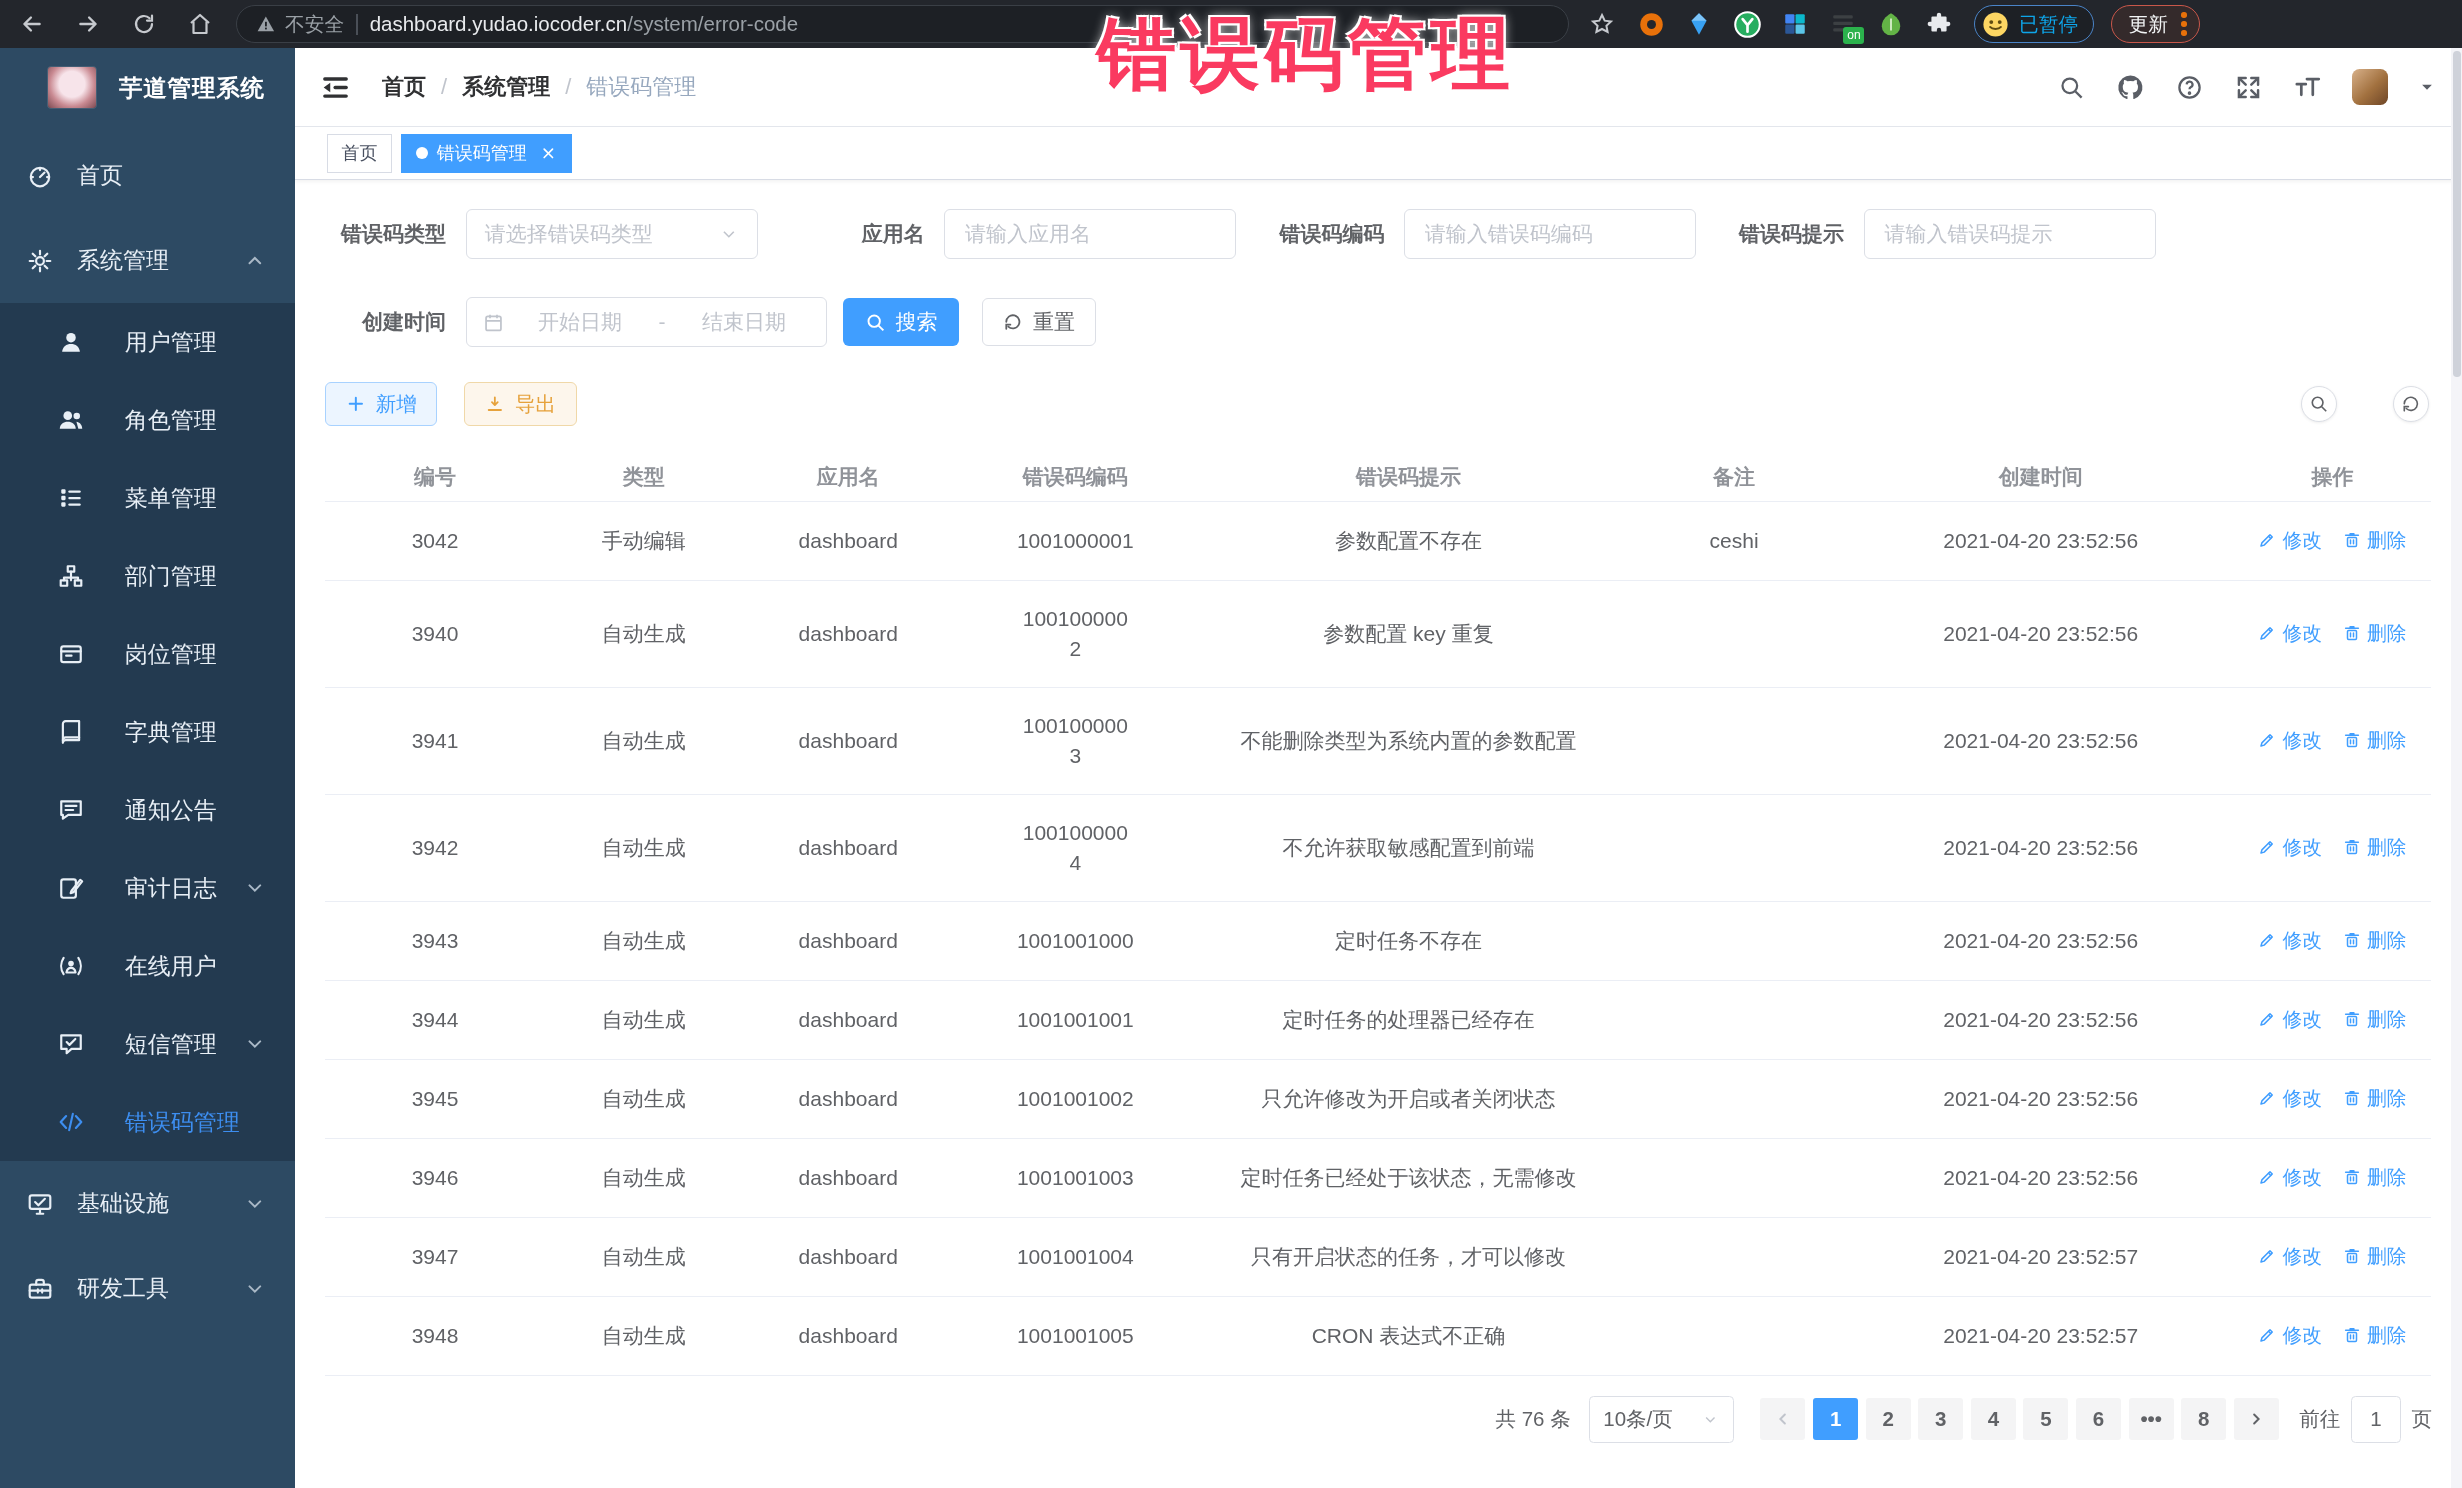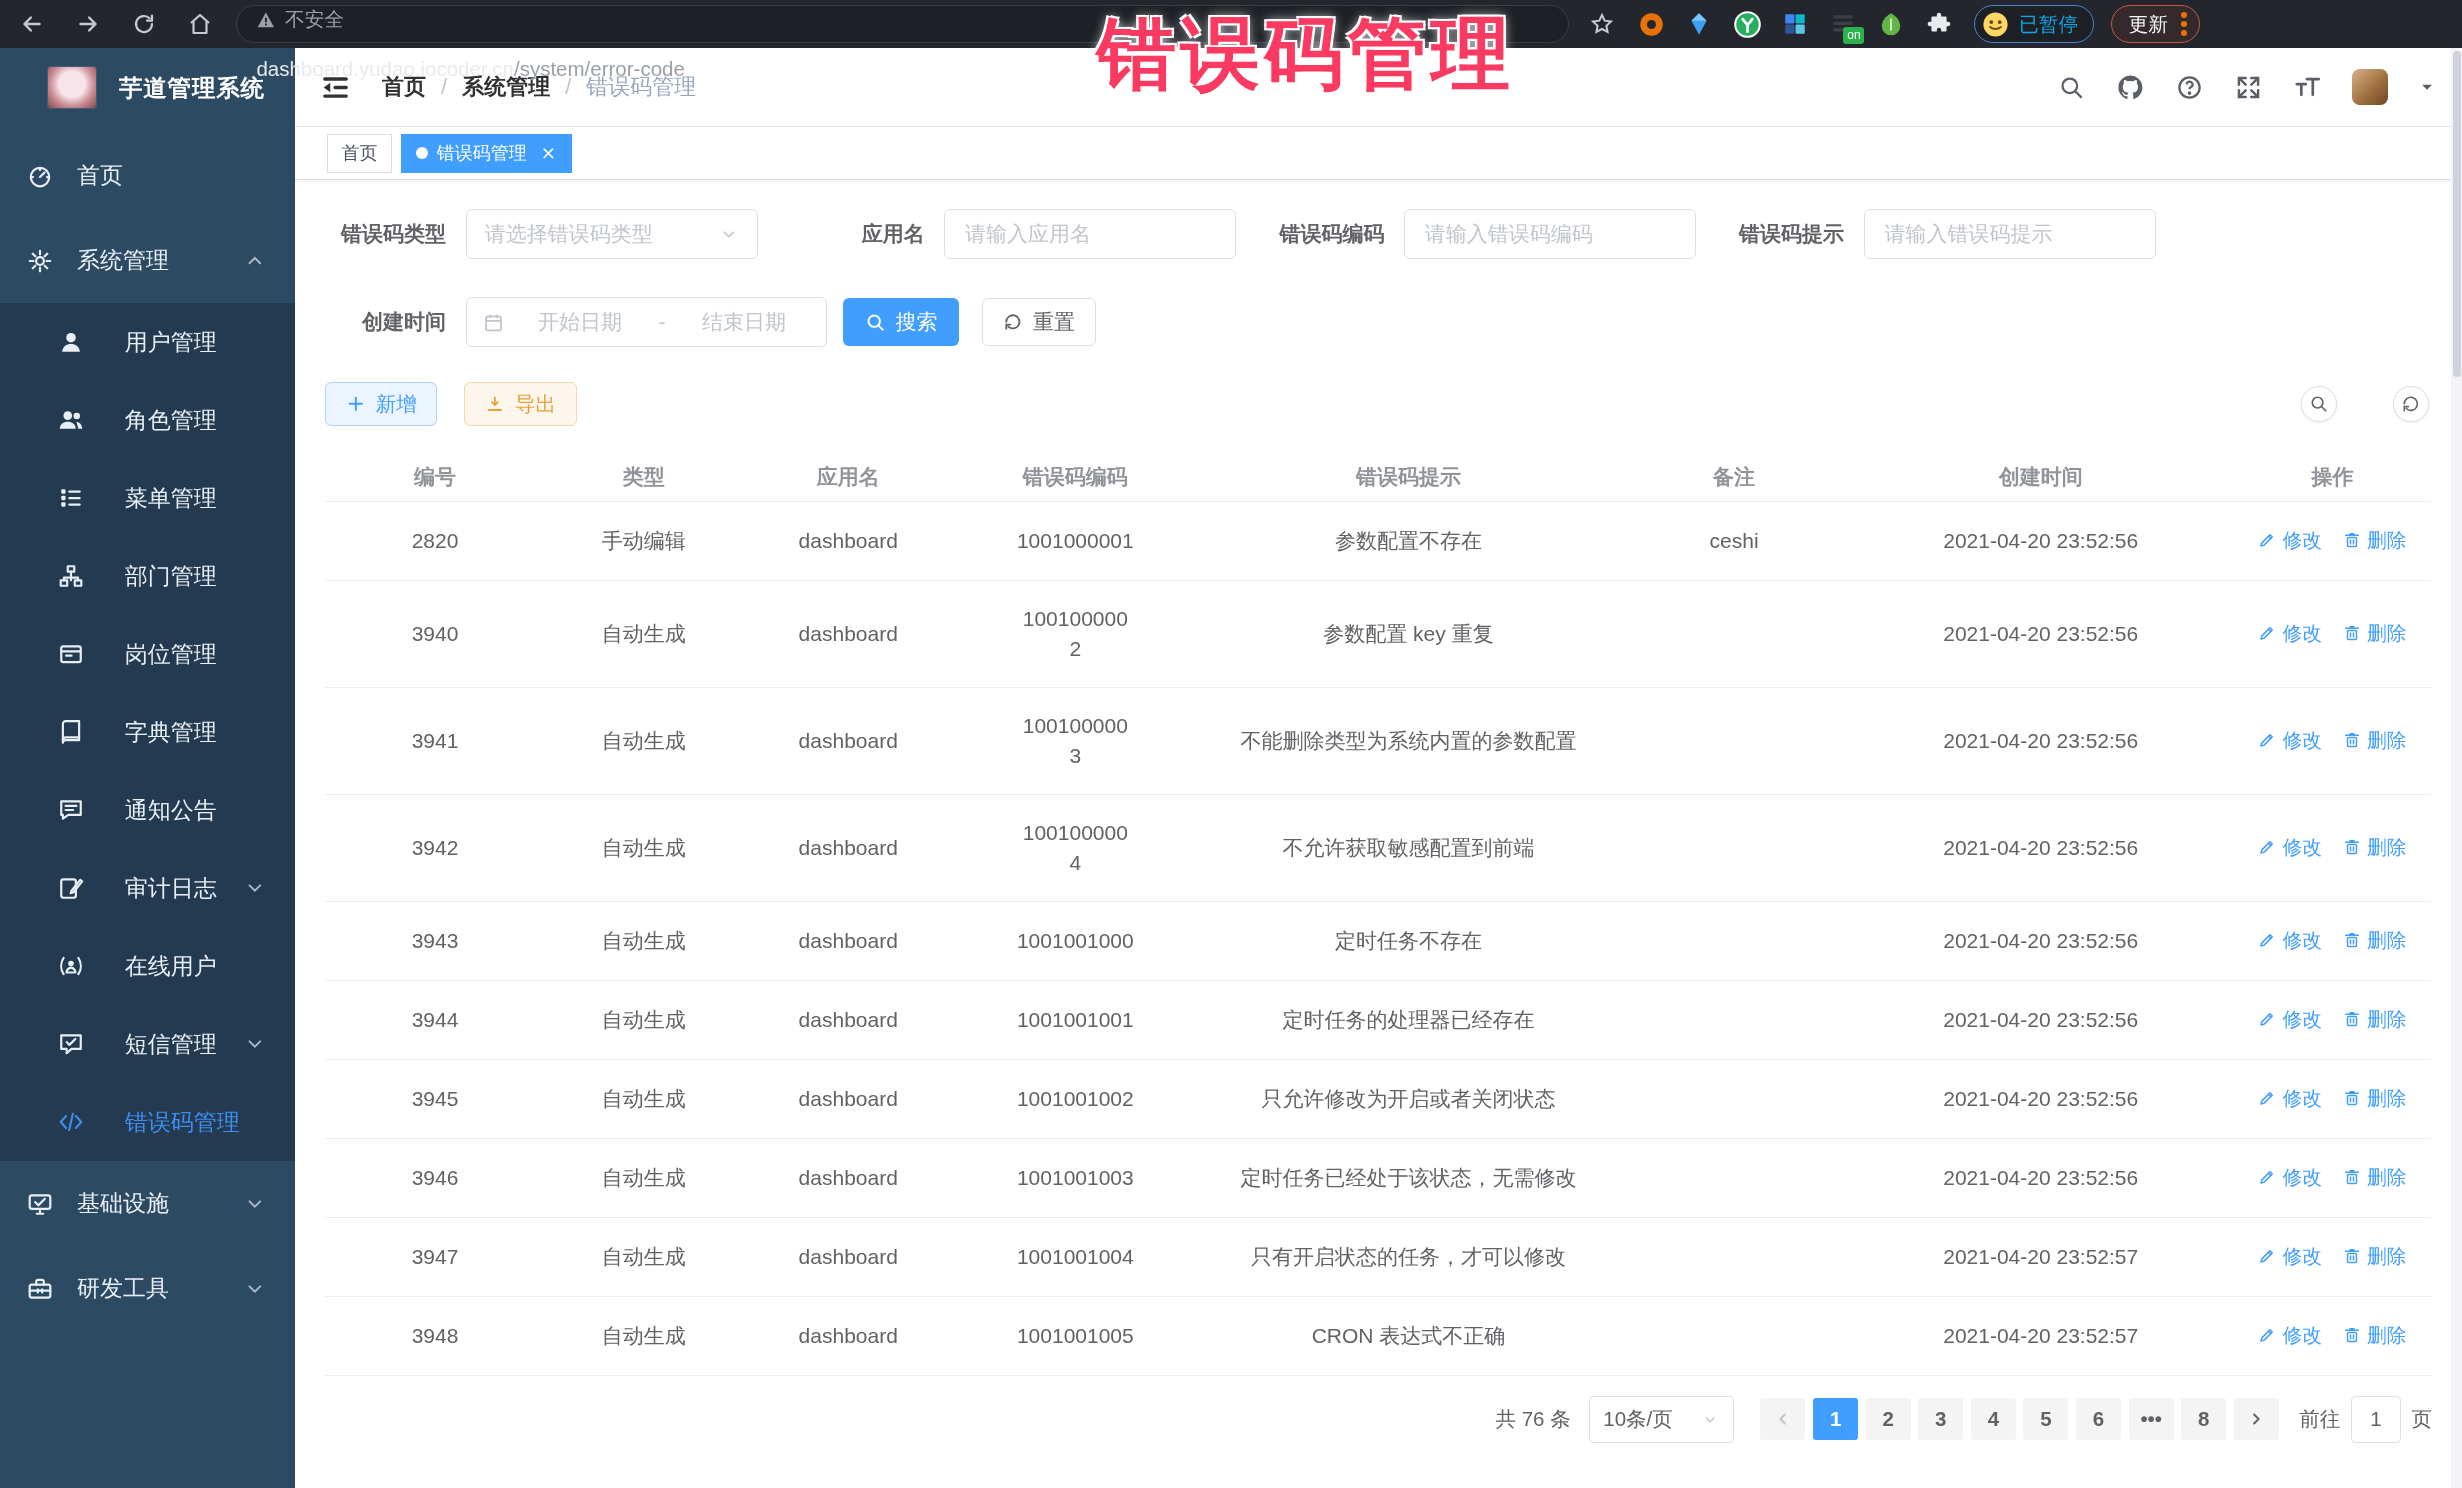--- a/index.html
+++ b/index.html
@@ -4,21 +4,21 @@
 <style>
   * { margin:0; padding:0; box-sizing:border-box; }
   html,body { width:2462px; height:1488px; overflow:hidden; }
   body { font-family:"Liberation Sans", sans-serif; background:#fff; position:relative; }
   svg { display:block; }
 
   
   .browser-bar { height:48px; background:#23262c; display:flex; align-items:center; padding:0 15px; position:relative; z-index:5; }
   .bnav { display:flex; align-items:center; gap:23px; color:#c6c9ce; }
   .bnav .ic { width:33px; height:33px; display:flex; align-items:center; justify-content:center; }
-  .addr { width:1333px; height:38px; margin-left:19.7px; background:#1d2025; border:0.8px solid #3a3f46; border-radius:19.7px; display:flex; align-items:flex-start; padding:0 19.7px; gap:12px;flex-direction:column; }
+  .addr { width:1333px; height:38px; margin-left:19.7px; background:#1d2025; border:0.8px solid #3a3f46; border-radius:19.7px; display:flex; align-items:center; padding:0 19.7px; gap:12px; }
   .sec { display:flex; align-items:center; gap:9px; color:#9aa0a6; font-size:19.7px; }
   .addr .vdiv { width:1.5px; height:21px; background:#4a4f57; }
   .url { font-size:20.5px; color:#e8eaed; white-space:nowrap; }
   .url .path { color:#9aa0a6; }
   .ext-row { display:flex; align-items:center; gap:18px; margin-left:19.7px; color:#c6c9ce; }
   .ext-row .ic { width:30px; height:30px; display:flex; align-items:center; justify-content:center; position:relative; }
   .ext-badge { position:absolute; right:-6px; bottom:-4.5px; background:#2bb24c; color:#fff; font-size:12px; line-height:1; padding:2.3px 3.8px; border-radius:3px; font-weight:400; }
   .paused-pill { height:38px; margin-left:19.7px; border:1.5px solid #4a84c8; border-radius:19.7px; display:flex; align-items:center; gap:9px; padding:0 15px 0 6px; color:#0ea5e9; font-size:19.7px; background:#1d2025; }
   .update-pill { height:38px; margin-left:16.7px; border:1.5px solid #c9574a; border-radius:19.7px; display:flex; align-items:center; gap:13.6px; padding:0 12px 0 16.7px; color:#f1f3f4; font-size:19.7px; background:#342a2b; }
   .vdots { display:flex; flex-direction:column; gap:3.8px; }
@@ -590,21 +590,21 @@
             <th>应用名</th>
             <th>错误码编码</th>
             <th>错误码提示</th>
             <th>备注</th>
             <th>创建时间</th>
             <th>操作</th>
           </tr>
         </thead>
         <tbody>
             <tr>
-              <td>2820</td>
+              <td>3042</td>
               <td>手动编辑</td>
               <td>dashboard</td>
               <td class="code-cell">1001000001</td>
               <td>参数配置不存在</td>
               <td>ceshi</td>
               <td>2021-04-20 23:52:56</td>
               <td class="op"><span class="op-link">
                   <span>
                     <svg viewBox="0 0 24 24" fill="none" stroke="currentColor" stroke-width="2" stroke-linecap="round" stroke-linejoin="round">
                       <path d="M4 20l1.2-4.2L16 5l3 3L8.2 18.8z"></path>

